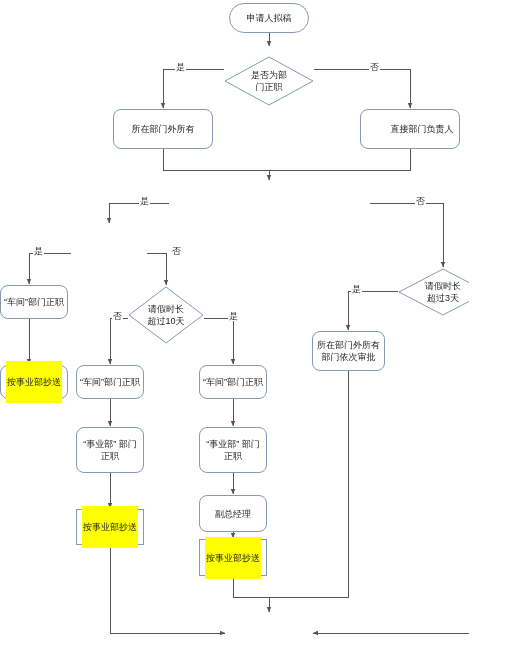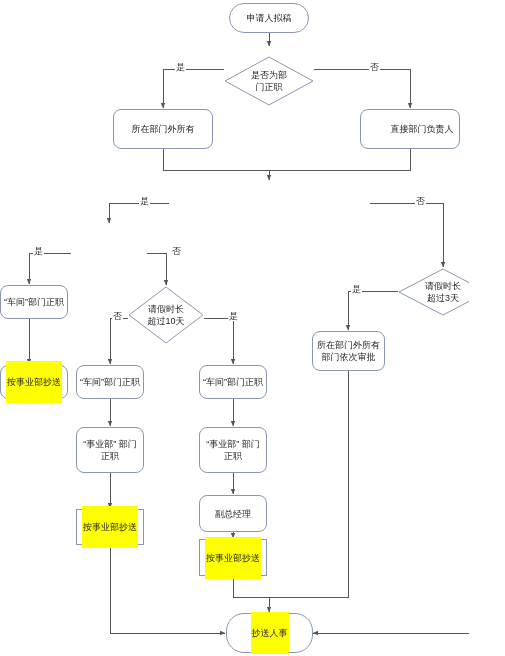--- a/index.html
+++ b/index.html
@@ -144,23 +144,20 @@
   </div>
   <div class="node sharp" style="left:199px;top:539px;width:68px;height:37px;">
     <span class="txt"><span class="hl">按事业部抄送</span></span>
   </div>
 
   <div class="node rounded" style="left:312px;top:331px;width:73px;height:40px;">
     <span class="txt">所在部门外所有
 部门依次审批</span>
   </div>
 
-  <div class="node term" style="left:226px;top:613px;width:87px;height:40px;">
-    <span class="txt"><span class="hl">抄送人事</span></span>
-  </div>
 
   <span class="elbl" style="left:175px;top:62px;">是</span>
   <span class="elbl" style="left:369px;top:62px;">否</span>
   <span class="elbl" style="left:139px;top:196px;">是</span>
   <span class="elbl" style="left:415px;top:196px;">否</span>
   <span class="elbl" style="left:33px;top:246px;">是</span>
   <span class="elbl" style="left:171px;top:246px;">否</span>
   <span class="elbl" style="left:112px;top:311px;">否</span>
   <span class="elbl" style="left:228px;top:311px;">是</span>
   <span class="elbl" style="left:351px;top:284px;">是</span>

